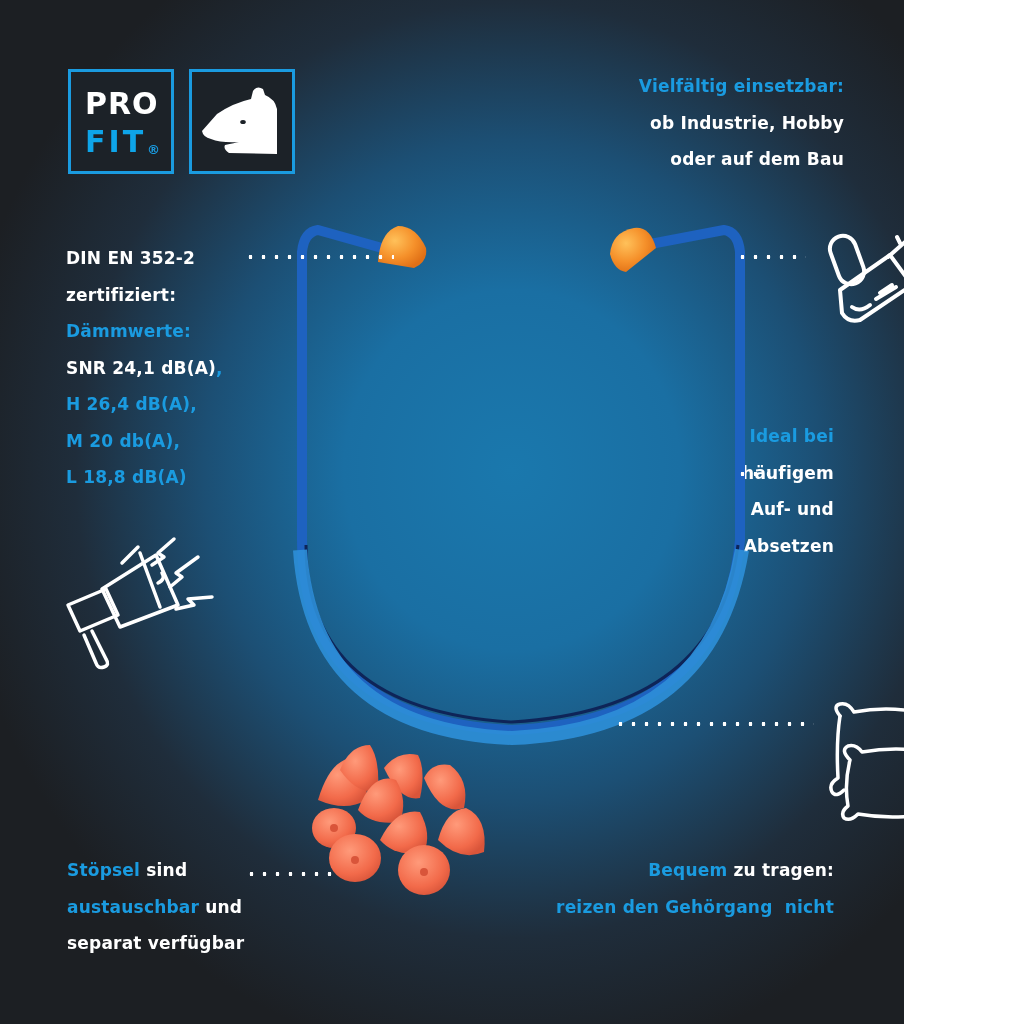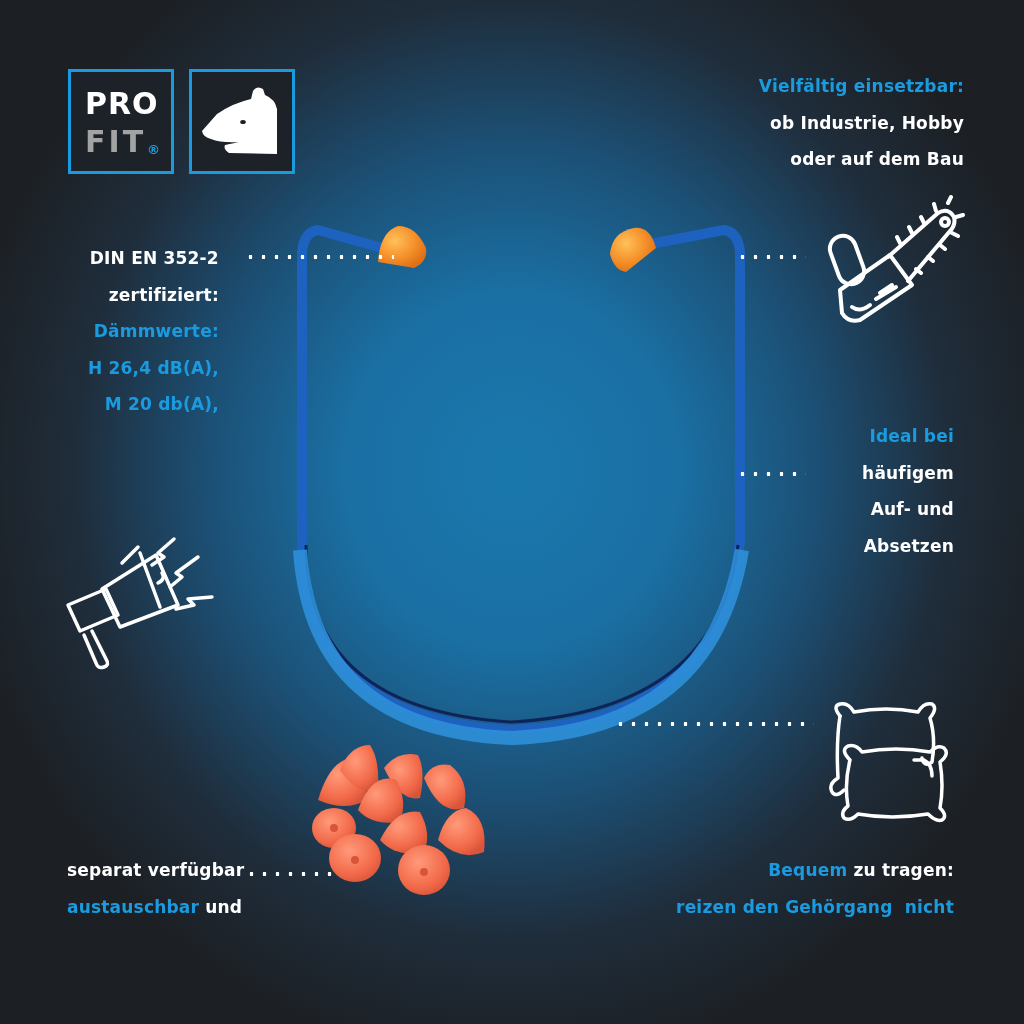--- a/index.html
+++ b/index.html
@@ -1,37 +1,37 @@
 <!DOCTYPE html>
 <html><head>
 <meta charset="utf-8">
 <style>
   html, body { margin:0; padding:0; }
   body { width:1024px; height:1024px; overflow:hidden; font-family:"DejaVu Sans","Liberation Sans",sans-serif; }
   .canvas {
-    position:relative; width:1024px; height:1024px; overflow:hidden;
+    position:relative; width:904px; height:1024px; overflow:hidden;
     background: radial-gradient(ellipse 560px 600px at 512px 470px, #1a78ad 0%, #1a6fa3 30%, #1c4f74 55%, #1f2d3b 78%, #1c1f23 100%);
   }
   .txt { position:absolute; color:#fff; font-weight:600; font-size:17px; line-height:36.5px; letter-spacing:0.2px; white-space:nowrap; }
   .blue { color:#1a9be0; font-weight:700; }
   .right { text-align:right; }
   .dots { position:absolute; height:4px;
     background-image: radial-gradient(circle, #ffffff 1.8px, transparent 2.1px);
     background-size:13px 4px; background-repeat:repeat-x; }
   .logo-box { position:absolute; border:3px solid #1a9be0; box-sizing:border-box; background:#1c2228; }
   svg { position:absolute; overflow:visible; }
 </style>
 </head>
 <body>
 
 <div class="canvas">
 
   <div class="logo-box" style="left:68px;top:69px;width:106px;height:105px;">
     <div style="position:absolute;left:14px;top:14px;color:#fff;font-weight:800;font-size:30px;letter-spacing:1px;">PRO</div>
-    <div style="position:absolute;left:14px;top:52px;color:#a3a3a3;font-weight:800;font-size:30px;letter-spacing:3px;">FIT</div>
+    <div style="position:absolute;left:14px;top:52px;color:#0ea5e9;font-weight:800;font-size:30px;letter-spacing:3px;">FIT</div>
     <div style="position:absolute;left:76px;top:70px;color:#1a9be0;font-size:13px;font-weight:700;">®</div>
   </div>
   <div class="logo-box" style="left:189px;top:69px;width:106px;height:105px;">
     <svg width="106" height="105" viewBox="0 0 106 105" style="left:-3px;top:-3px;">
       <path d="M13 62 L28 45 Q44 34 62 30 L64 22 Q68 16 74 20 L76 26 Q86 30 88 40 L88 85 L40 84 Q34 80 36 76 Q46 74 50 73 Q32 74 22 70 Q14 68 13 62 Z" fill="#fff"></path>
       <ellipse cx="54" cy="53" rx="2.8" ry="2" fill="#1c2228"></ellipse>
     </svg>
   </div>
 
   <div class="txt right" style="right:60px;top:68px;">
@@ -43,26 +43,28 @@
   <svg width="140" height="130" viewBox="0 0 140 130" style="left:830px;top:195px;" fill="none" stroke="#fff" stroke-width="4" stroke-linejoin="round" stroke-linecap="round">
     <rect x="4" y="40" width="26" height="50" rx="13" transform="rotate(-20 17 65)"></rect>
     <path d="M10 95 L60 60 L82 90 L30 125 Q18 128 12 118 Z"></path>
     <path d="M40 110 Q30 118 22 112"></path>
     <path d="M50 98 L62 90 M46 104 L66 92"></path>
     <path d="M58 62 L108 18 Q118 12 124 22 Q126 30 120 36 L78 86"></path>
     <circle cx="115" cy="27" r="4"></circle>
     <path d="M70 48 l-3 -6 M82 38 l-3 -6 M94 28 l-3 -6 M106 16 l-2 -7 M118 8 l3 -6 M126 22 l7 -2 M122 38 l6 3 M110 50 l5 4 M98 62 l5 4 M86 74 l5 4" stroke-width="4"></path>
   </svg>
 
-  <div class="txt" style="left:88px;top:240px;text-align:right;">
+  <div class="txt" style="left:66px;top:240px;">
     <div>DIN EN 352-2</div>
     <div>zertifiziert:</div>
     <div class="blue">Dämmwerte:</div>
+    <div><span>SNR 24,1 dB(A)</span><span class="blue">,</span></div>
     <div class="blue">H 26,4 dB(A),</div>
     <div class="blue">M 20 db(A),</div>
+    <div class="blue">L 18,8 dB(A)</div>
   </div>
 
   <svg width="160" height="140" viewBox="0 0 160 140" style="left:62px;top:535px;" fill="none" stroke="#fff" stroke-width="3.5" stroke-linecap="round" stroke-linejoin="round">
     <path d="M10 108 L48 92 L60 118 L22 134 Z" transform="translate(-4 -38)"></path>
     <path d="M44 54 L98 20 L120 70 L62 92 Z" transform="translate(-4 0)"></path>
     <path d="M80 20 L100 74" transform="translate(-2 -2)"></path>
     <path d="M30 96 L44 124 Q48 130 42 132 Q36 134 34 128 L22 100"></path>
     <path d="M60 28 L76 12"></path>
     <path d="M96 48 Q104 44 100 38"></path>
     <path d="M90 30 L102 22 L96 18 L112 4"></path>
@@ -83,22 +85,23 @@
     <path d="M24 58 Q14 48 22 44 Q30 42 36 50 Q70 44 104 50 Q112 42 118 46 Q124 52 114 60 Q118 84 114 106 Q122 114 116 118 Q110 120 102 112 Q66 118 32 112 Q24 120 18 116 Q14 110 22 104 Q18 82 24 58 Z"></path>
     <path d="M88 58 L98 58 Q106 62 106 74"></path>
   </svg>
 
   <div class="txt right" style="right:70px;top:852px;margin-left:40px;">
     <div><span class="blue">Bequem</span><span> zu tragen:</span></div>
     <div class="blue" style="white-space:pre;">reizen den Gehörgang  nicht</div>
   </div>
 
   <div class="txt" style="left:67px;top:852px;">
+    <div><span class="blue">Stöpsel</span><span> sind</span></div>
+    <div><span class="blue">austauschbar</span><span> und</span></div>
     <div>separat verfügbar</div>
-    <div><span class="blue">austauschbar</span><span> und</span></div>
   </div>
 
   <svg width="1024" height="1024" viewBox="0 0 1024 1024" style="left:0;top:0;">
     <defs>
       <linearGradient id="bandG" x1="0" y1="0" x2="1" y2="0">
         <stop offset="0" stop-color="#2a8fdc"></stop>
         <stop offset="0.5" stop-color="#1b5fb8"></stop>
         <stop offset="1" stop-color="#2a8fdc"></stop>
       </linearGradient>
       <radialGradient id="plugG" cx="0.35" cy="0.35" r="0.7">

